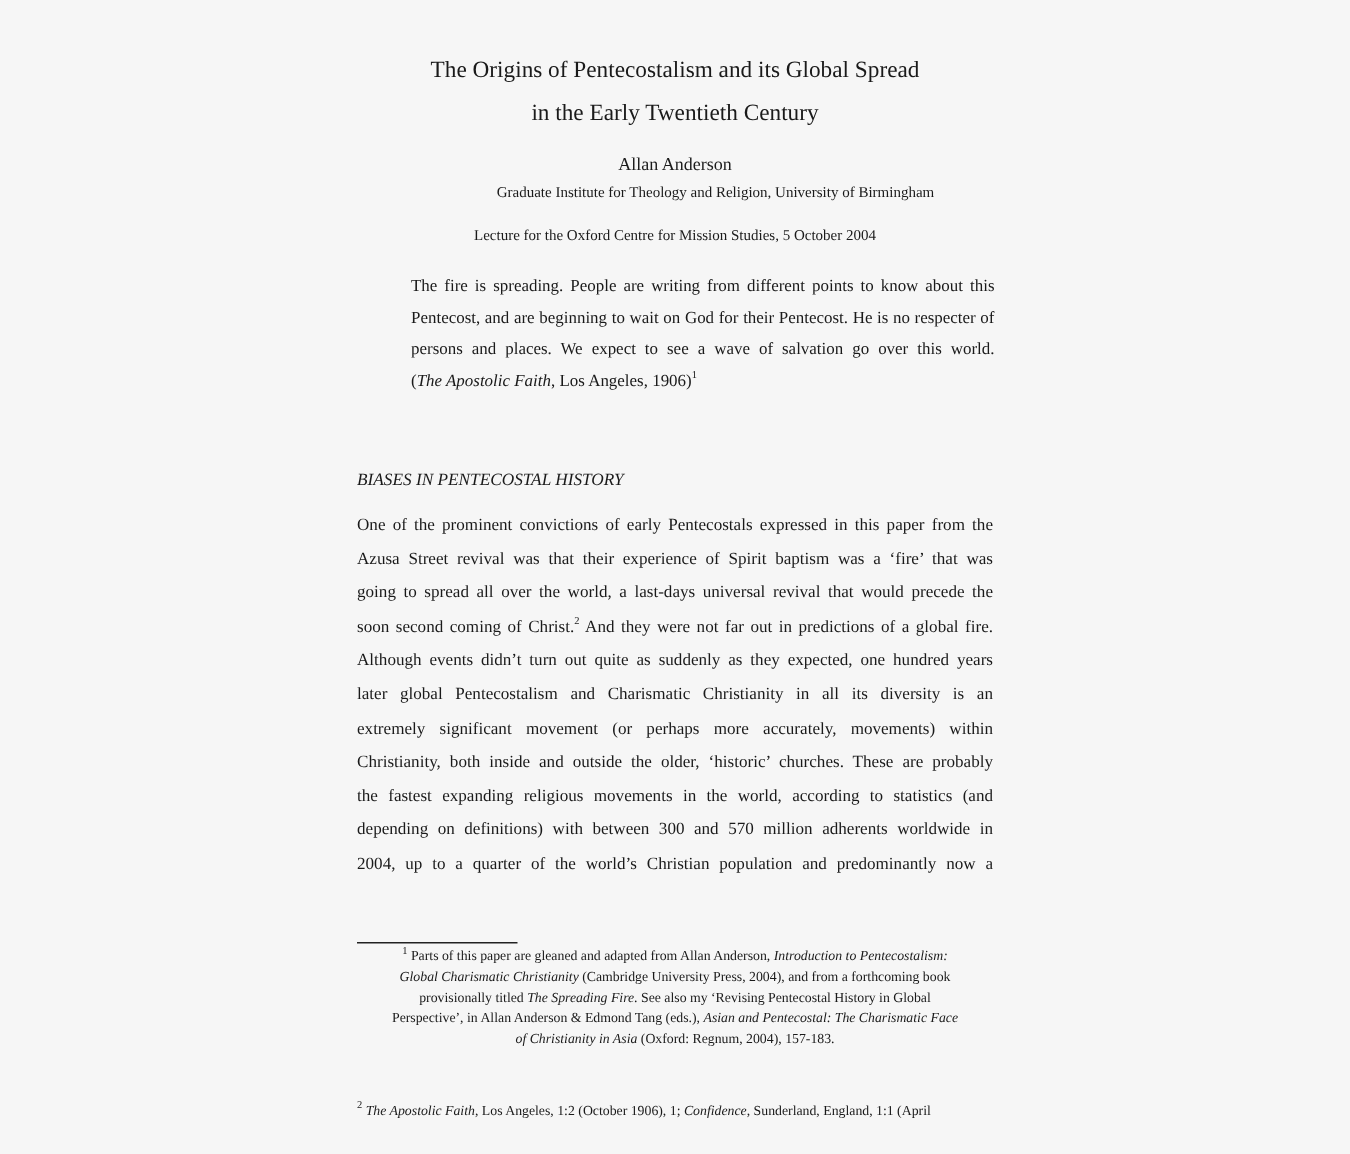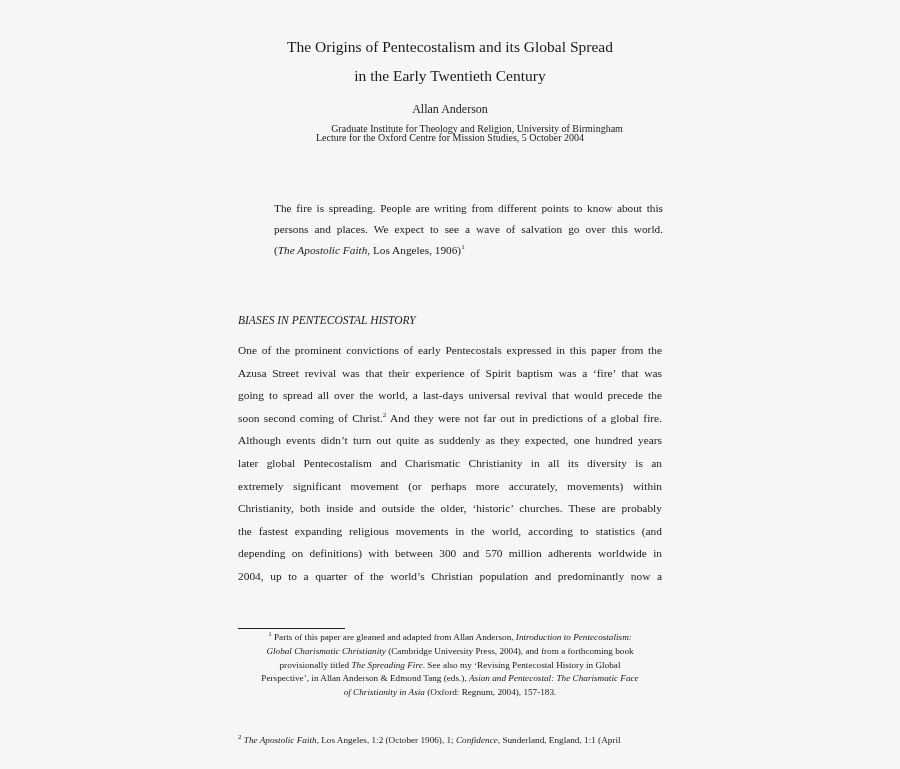--- a/index.html
+++ b/index.html
@@ -26,24 +26,25 @@
 </style>
 </head>
 <body>
 
 <div>
 
   <div class="abs center title" style="top:38px;">The Origins of Pentecostalism and its Global Spread</div>
   <div class="abs center title" style="top:67px;">in the Early Twentieth Century</div>
   <div class="abs center author" style="top:102px;">Allan Anderson</div>
   <div class="abs center affil" style="top:123px;padding-left:27px;">Graduate Institute for Theology and Religion, University of Birmingham</div>
-  <div class="abs center affil" style="top:132px;">Lecture for the Oxford Centre for Mission Studies, 5 October 2004</div>
+  <div class="abs center affil" style="top:152px;">Lecture for the Oxford Centre for Mission Studies, 5 October 2004</div>
 
-  <div class="abs quote" style="top:198px;">
+  <div class="abs quote" style="top:181px;">
     <span class="line">The fire is spreading. People are writing from different points to know about this</span>
+    <span class="line">Pentecost, and are beginning to wait on God for their Pentecost. He is no respecter of</span>
     <span class="line">persons and places. We expect to see a wave of salvation go over this world.</span>
     <span class="line last"><span>(</span><i>The Apostolic Faith</i><span>, Los Angeles, 1906)</span><sup>1</sup></span>
   </div>
 
   <div class="abs heading">BIASES IN PENTECOSTAL HISTORY</div>
 
   <div class="abs body" style="top:344px;">
     <div class="line" style="top:0px;">One of the prominent convictions of early Pentecostals expressed in this paper from the</div>
     <div class="line" style="top:22.6px;">Azusa Street revival was that their experience of Spirit baptism was a ‘fire’ that was</div>
     <div class="line" style="top:45.2px;">going to spread all over the world, a last-days universal revival that would precede the</div>

